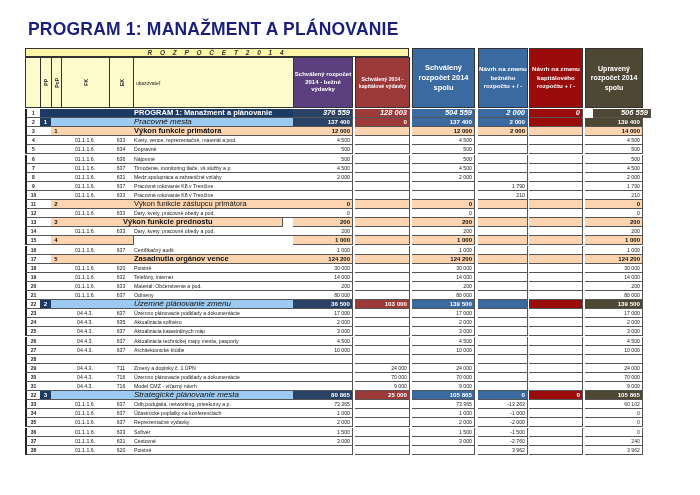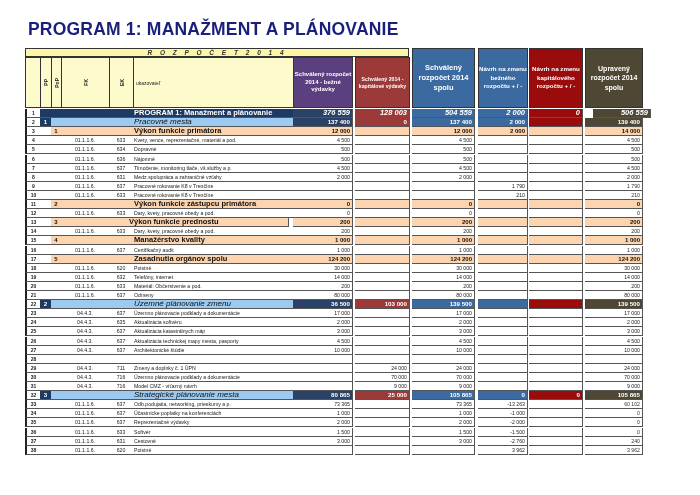--- a/index.html
+++ b/index.html
@@ -198,21 +198,21 @@
       <div class="cell num" style="left: 478px; width: 50px; background: rgb(255, 255, 255); color: rgb(34, 34, 34);">210</div>
       <div class="cell num" style="left: 529px; width: 54px; background: rgb(255, 255, 255); color: rgb(34, 34, 34);"></div>
       <div class="cell num" style="left: 585px; width: 58px; background: rgb(255, 255, 255); color: rgb(51, 51, 51);">210</div>
     </div>
     <div class="row" style="top: 91px;">
       <div class="cell rn" style="left: 25px; width: 16px; background: rgb(255, 255, 255); color: rgb(34, 34, 34);">11</div>
       <div class="cell ctr" style="left: 40px; width: 12px; font-weight: bold; font-size: 6px; background: rgb(255, 255, 255); color: rgb(17, 17, 17);"></div>
       <div class="cell ctr" style="left: 51px; width: 11px; font-weight: bold; font-size: 6px; background: rgb(252, 213, 176); color: rgb(17, 17, 17);">2</div>
       <div class="cell ctr" style="left: 61px; width: 49px; font-weight: bold; font-size: 6px; background: rgb(252, 213, 176); color: rgb(17, 17, 17);"></div>
       <div class="cell ctr" style="left: 109px; width: 25px; font-weight: bold; font-size: 6px; background: rgb(252, 213, 176); color: rgb(17, 17, 17);"></div>
-      <div class="cell " style="left: 133px; width: 161px; font-weight: bold; font-size: 7.5px; background: rgb(252, 213, 176); color: rgb(17, 17, 17);">Výkon funkcie zástupcu primátora</div>
+      <div class="cell " style="left: 133px; width: 161px; font-weight: normal; font-size: 7.5px; background: rgb(252, 213, 176); color: rgb(17, 17, 17);">Výkon funkcie zástupcu primátora</div>
       <div class="cell num" style="left: 293px; width: 60px; font-weight: bold; font-size: 6px; background: rgb(252, 213, 176); color: rgb(17, 17, 17);">0</div>
       <div class="cell num" style="left: 355px; width: 55px; font-weight: bold; font-size: 6px; background: rgb(252, 213, 176); color: rgb(17, 17, 17);"></div>
       <div class="cell num" style="left: 412px; width: 63px; font-weight: bold; font-size: 6px; background: rgb(252, 213, 176); color: rgb(17, 17, 17);">0</div>
       <div class="cell num" style="left: 478px; width: 50px; font-weight: bold; font-size: 6px; background: rgb(252, 213, 176); color: rgb(17, 17, 17);"></div>
       <div class="cell num" style="left: 529px; width: 54px; font-weight: bold; font-size: 6px; background: rgb(252, 213, 176); color: rgb(17, 17, 17);"></div>
       <div class="cell num" style="left: 585px; width: 58px; font-weight: bold; font-size: 6px; background: rgb(252, 213, 176); color: rgb(17, 17, 17);">0</div>
     </div>
     <div class="row" style="top: 100.1px;">
       <div class="cell rn" style="left: 25px; width: 16px; background: rgb(255, 255, 255); color: rgb(34, 34, 34);">12</div>
       <div class="cell ctr" style="left: 40px; width: 12px; background: rgb(255, 255, 255); color: rgb(34, 34, 34);"></div>
@@ -226,21 +226,21 @@
       <div class="cell num" style="left: 478px; width: 50px; background: rgb(255, 255, 255); color: rgb(34, 34, 34);"></div>
       <div class="cell num" style="left: 529px; width: 54px; background: rgb(255, 255, 255); color: rgb(34, 34, 34);"></div>
       <div class="cell num" style="left: 585px; width: 58px; background: rgb(255, 255, 255); color: rgb(34, 34, 34);">0</div>
     </div>
     <div class="row" style="top: 109.2px;">
       <div class="cell rn" style="left: 25px; width: 16px; background: rgb(255, 255, 255); color: rgb(34, 34, 34);">13</div>
       <div class="cell ctr" style="left: 40px; width: 12px; font-weight: bold; font-size: 6px; background: rgb(255, 255, 255); color: rgb(17, 17, 17);"></div>
       <div class="cell ctr" style="left: 51px; width: 11px; font-weight: bold; font-size: 6px; background: rgb(252, 213, 176); color: rgb(17, 17, 17);">3</div>
       <div class="cell ctr" style="left: 61px; width: 49px; font-weight: bold; font-size: 6px; background: rgb(252, 213, 176); color: rgb(17, 17, 17);"></div>
       <div class="cell ctr" style="left: 109px; width: 25px; font-weight: bold; font-size: 6px; background: rgb(252, 213, 176); color: rgb(17, 17, 17);"></div>
-      <div class="cell " style="left: 128px; width: 161px; font-weight: bold; font-size: 7.5px; background: rgb(252, 213, 176); color: rgb(17, 17, 17);">Výkon funkcie prednostu</div>
+      <div class="cell " style="left: 122px; width: 161px; font-weight: bold; font-size: 7.5px; background: rgb(252, 213, 176); color: rgb(17, 17, 17);">Výkon funkcie prednostu</div>
       <div class="cell num" style="left: 293px; width: 60px; font-weight: bold; font-size: 6px; background: rgb(252, 213, 176); color: rgb(17, 17, 17);">200</div>
       <div class="cell num" style="left: 355px; width: 55px; font-weight: bold; font-size: 6px; background: rgb(252, 213, 176); color: rgb(17, 17, 17);"></div>
       <div class="cell num" style="left: 412px; width: 63px; font-weight: bold; font-size: 6px; background: rgb(252, 213, 176); color: rgb(17, 17, 17);">200</div>
       <div class="cell num" style="left: 478px; width: 50px; font-weight: bold; font-size: 6px; background: rgb(252, 213, 176); color: rgb(17, 17, 17);"></div>
       <div class="cell num" style="left: 529px; width: 54px; font-weight: bold; font-size: 6px; background: rgb(252, 213, 176); color: rgb(17, 17, 17);"></div>
       <div class="cell num" style="left: 585px; width: 58px; font-weight: bold; font-size: 6px; background: rgb(252, 213, 176); color: rgb(17, 17, 17);">200</div>
     </div>
     <div class="row" style="top: 118.3px;">
       <div class="cell rn" style="left: 25px; width: 16px; background: rgb(255, 255, 255); color: rgb(34, 34, 34);">14</div>
       <div class="cell ctr" style="left: 40px; width: 12px; background: rgb(255, 255, 255); color: rgb(34, 34, 34);"></div>
@@ -254,21 +254,20 @@
       <div class="cell num" style="left: 478px; width: 50px; background: rgb(255, 255, 255); color: rgb(34, 34, 34);"></div>
       <div class="cell num" style="left: 529px; width: 54px; background: rgb(255, 255, 255); color: rgb(34, 34, 34);"></div>
       <div class="cell num" style="left: 585px; width: 58px; background: rgb(255, 255, 255); color: rgb(34, 34, 34);">200</div>
     </div>
     <div class="row" style="top: 127.4px;">
       <div class="cell rn" style="left: 25px; width: 16px; background: rgb(255, 255, 255); color: rgb(34, 34, 34);">15</div>
       <div class="cell ctr" style="left: 40px; width: 12px; font-weight: bold; font-size: 6px; background: rgb(255, 255, 255); color: rgb(17, 17, 17);"></div>
       <div class="cell ctr" style="left: 51px; width: 11px; font-weight: bold; font-size: 6px; background: rgb(252, 213, 176); color: rgb(17, 17, 17);">4</div>
       <div class="cell ctr" style="left: 61px; width: 49px; font-weight: bold; font-size: 6px; background: rgb(252, 213, 176); color: rgb(17, 17, 17);"></div>
       <div class="cell ctr" style="left: 109px; width: 25px; font-weight: bold; font-size: 6px; background: rgb(252, 213, 176); color: rgb(17, 17, 17);"></div>
-      <div class="cell " style="left: 133px; width: 161px; font-weight: bold; font-size: 7.5px; background: rgb(252, 213, 176); color: rgb(17, 17, 17);">Manažérstvo kvality</div>
       <div class="cell num" style="left: 293px; width: 60px; font-weight: bold; font-size: 6px; background: rgb(252, 213, 176); color: rgb(17, 17, 17);">1 000</div>
       <div class="cell num" style="left: 355px; width: 55px; font-weight: bold; font-size: 6px; background: rgb(252, 213, 176); color: rgb(17, 17, 17);"></div>
       <div class="cell num" style="left: 412px; width: 63px; font-weight: bold; font-size: 6px; background: rgb(252, 213, 176); color: rgb(17, 17, 17);">1 000</div>
       <div class="cell num" style="left: 478px; width: 50px; font-weight: bold; font-size: 6px; background: rgb(252, 213, 176); color: rgb(17, 17, 17);"></div>
       <div class="cell num" style="left: 529px; width: 54px; font-weight: bold; font-size: 6px; background: rgb(252, 213, 176); color: rgb(17, 17, 17);"></div>
       <div class="cell num" style="left: 585px; width: 58px; font-weight: bold; font-size: 6px; background: rgb(252, 213, 176); color: rgb(17, 17, 17);">1 000</div>
     </div>
     <div class="row" style="top: 136.5px;">
       <div class="cell rn" style="left: 25px; width: 16px; background: rgb(255, 255, 255); color: rgb(34, 34, 34);">16</div>
       <div class="cell ctr" style="left: 40px; width: 12px; background: rgb(255, 255, 255); color: rgb(34, 34, 34);"></div>
@@ -282,21 +281,21 @@
       <div class="cell num" style="left: 478px; width: 50px; background: rgb(255, 255, 255); color: rgb(34, 34, 34);"></div>
       <div class="cell num" style="left: 529px; width: 54px; background: rgb(255, 255, 255); color: rgb(34, 34, 34);"></div>
       <div class="cell num" style="left: 585px; width: 58px; background: rgb(255, 255, 255); color: rgb(34, 34, 34);">1 000</div>
     </div>
     <div class="row" style="top: 145.6px;">
       <div class="cell rn" style="left: 25px; width: 16px; background: rgb(255, 255, 255); color: rgb(34, 34, 34);">17</div>
       <div class="cell ctr" style="left: 40px; width: 12px; font-weight: bold; font-size: 6px; background: rgb(255, 255, 255); color: rgb(17, 17, 17);"></div>
       <div class="cell ctr" style="left: 51px; width: 11px; font-weight: bold; font-size: 6px; background: rgb(252, 213, 176); color: rgb(17, 17, 17);">5</div>
       <div class="cell ctr" style="left: 61px; width: 49px; font-weight: bold; font-size: 6px; background: rgb(252, 213, 176); color: rgb(17, 17, 17);"></div>
       <div class="cell ctr" style="left: 109px; width: 25px; font-weight: bold; font-size: 6px; background: rgb(252, 213, 176); color: rgb(17, 17, 17);"></div>
-      <div class="cell " style="left: 133px; width: 161px; font-weight: bold; font-size: 7.5px; background: rgb(252, 213, 176); color: rgb(17, 17, 17);">Zasadnutia orgánov spolu</div>
+      <div class="cell " style="left: 133px; width: 161px; font-weight: bold; font-size: 7.5px; background: rgb(252, 213, 176); color: rgb(17, 17, 17);">Zasadnutia orgánov vence</div>
       <div class="cell num" style="left: 293px; width: 60px; font-weight: bold; font-size: 6px; background: rgb(252, 213, 176); color: rgb(17, 17, 17);">124 200</div>
       <div class="cell num" style="left: 355px; width: 55px; font-weight: bold; font-size: 6px; background: rgb(252, 213, 176); color: rgb(17, 17, 17);"></div>
       <div class="cell num" style="left: 412px; width: 63px; font-weight: bold; font-size: 6px; background: rgb(252, 213, 176); color: rgb(17, 17, 17);">124 200</div>
       <div class="cell num" style="left: 478px; width: 50px; font-weight: bold; font-size: 6px; background: rgb(252, 213, 176); color: rgb(17, 17, 17);"></div>
       <div class="cell num" style="left: 529px; width: 54px; font-weight: bold; font-size: 6px; background: rgb(252, 213, 176); color: rgb(17, 17, 17);"></div>
       <div class="cell num" style="left: 585px; width: 58px; font-weight: bold; font-size: 6px; background: rgb(252, 213, 176); color: rgb(17, 17, 17);">124 200</div>
     </div>
     <div class="row" style="top: 154.7px;">
       <div class="cell rn" style="left: 25px; width: 16px; background: rgb(255, 255, 255); color: rgb(34, 34, 34);">18</div>
       <div class="cell ctr" style="left: 40px; width: 12px; background: rgb(255, 255, 255); color: rgb(34, 34, 34);"></div>

